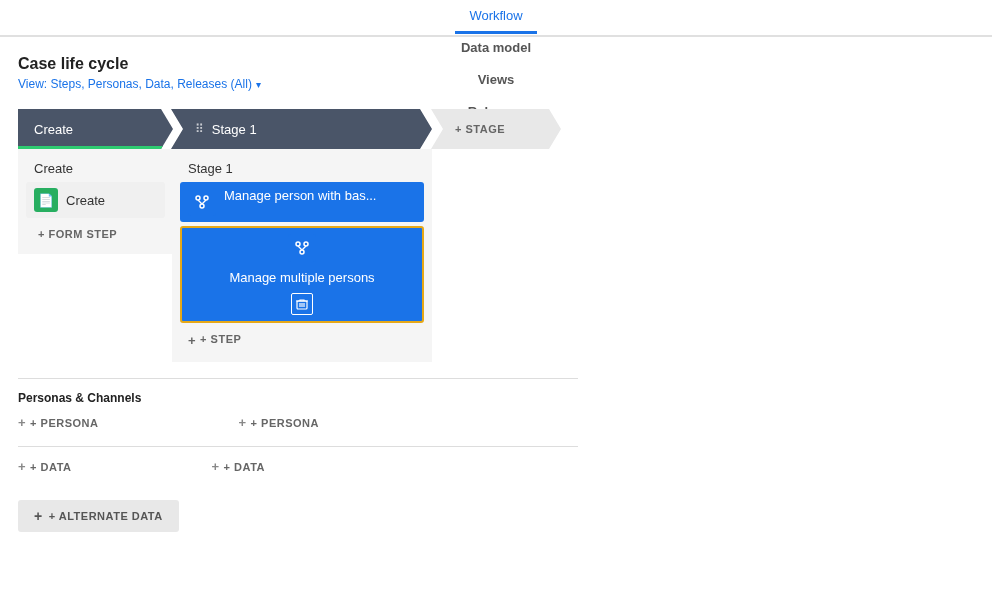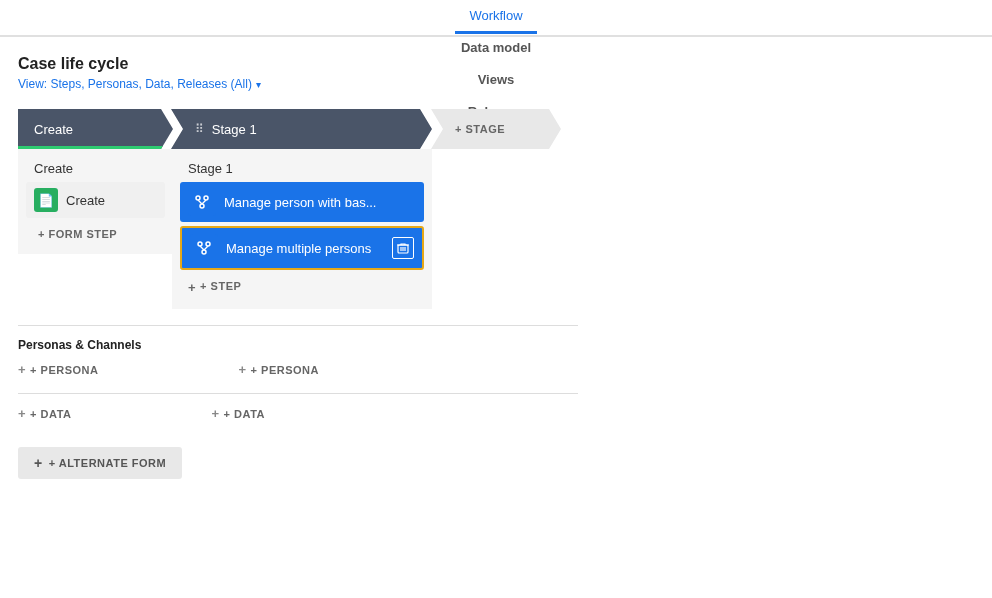--- a/index.html
+++ b/index.html
@@ -34,22 +34,22 @@
     .stage-name-row { padding: 4px 8px 6px; font-size: 13px; color: #333; font-weight: 400; }
 
     
     .step-item { display: flex; align-items: center; gap: 8px; padding: 6px 8px; margin-bottom: 4px; border-radius: 3px; background: #fff; cursor: pointer; }
     .step-icon-create { width: 24px; height: 24px; background: #27ae60; border-radius: 3px; display: flex; align-items: center; justify-content: center; color: #fff; font-size: 13px; }
     .step-icon-workflow { width: 28px; height: 28px; background: #1a73e8; border-radius: 3px; display: flex; align-items: center; justify-content: center; color: #fff; font-size: 11px; }
     .step-label { font-size: 13px; color: #333; flex: 1; }
     .step-label-white { font-size: 13px; color: #fff; flex: 1; }
 
     
-    .step-item-selected { display: flex; align-items: center; gap: 8px; padding: 6px 8px; margin-bottom: 4px; border-radius: 3px; background: #1a73e8; cursor: pointer; border: 2px solid #e6a817; }
-    .step-item-blue { display: flex; align-items: center; gap: 8px; padding: 6px 8px; margin-bottom: 4px; border-radius: 3px; background: #1a73e8; cursor: pointer; }
+    .step-item-selected { display: flex; align-items: center; gap: 8px; padding: 6px 8px; margin-bottom: 4px; border-radius: 3px; background: #1a73e8; cursor: pointer; border: 2px solid #e6a817; flex-direction: column; }
+    .step-item-blue { display: flex; gap: 8px; padding: 6px 8px; margin-bottom: 4px; border-radius: 3px; background: #1a73e8; cursor: pointer; }
 
     
     .add-step-btn { display: flex; align-items: flex-start; gap: 4px; padding: 6px 8px; font-size: 11px; font-weight: 600; letter-spacing: 0.5px; color: #666; cursor: pointer; }
     .add-step-btn .plus { font-size: 13px; }
 
     
     .trash-icon { width: 22px; height: 22px; background: #1a73e8; border: 1px solid #fff; border-radius: 2px; display: flex; align-items: center; justify-content: center; color: #fff; font-size: 11px; cursor: pointer; flex-shrink: 0; }
 
     
     .divider { border: none; border-top: 1px solid #ddd; margin: 12px 0; width: 560px; }
@@ -196,16 +196,16 @@
       <div class="add-btn">
         <span class="plus">+</span>
         <span>+ DATA</span>
       </div>
     </div>
   </div>
 
   
   <button class="alt-stage-btn">
     <span style="font-size:14px;">+</span>
-    <span>+ ALTERNATE FORM</span>
+    <span>+ ALTERNATE DATA</span>
   </button>
 
 </div>
 
 </body></html>

